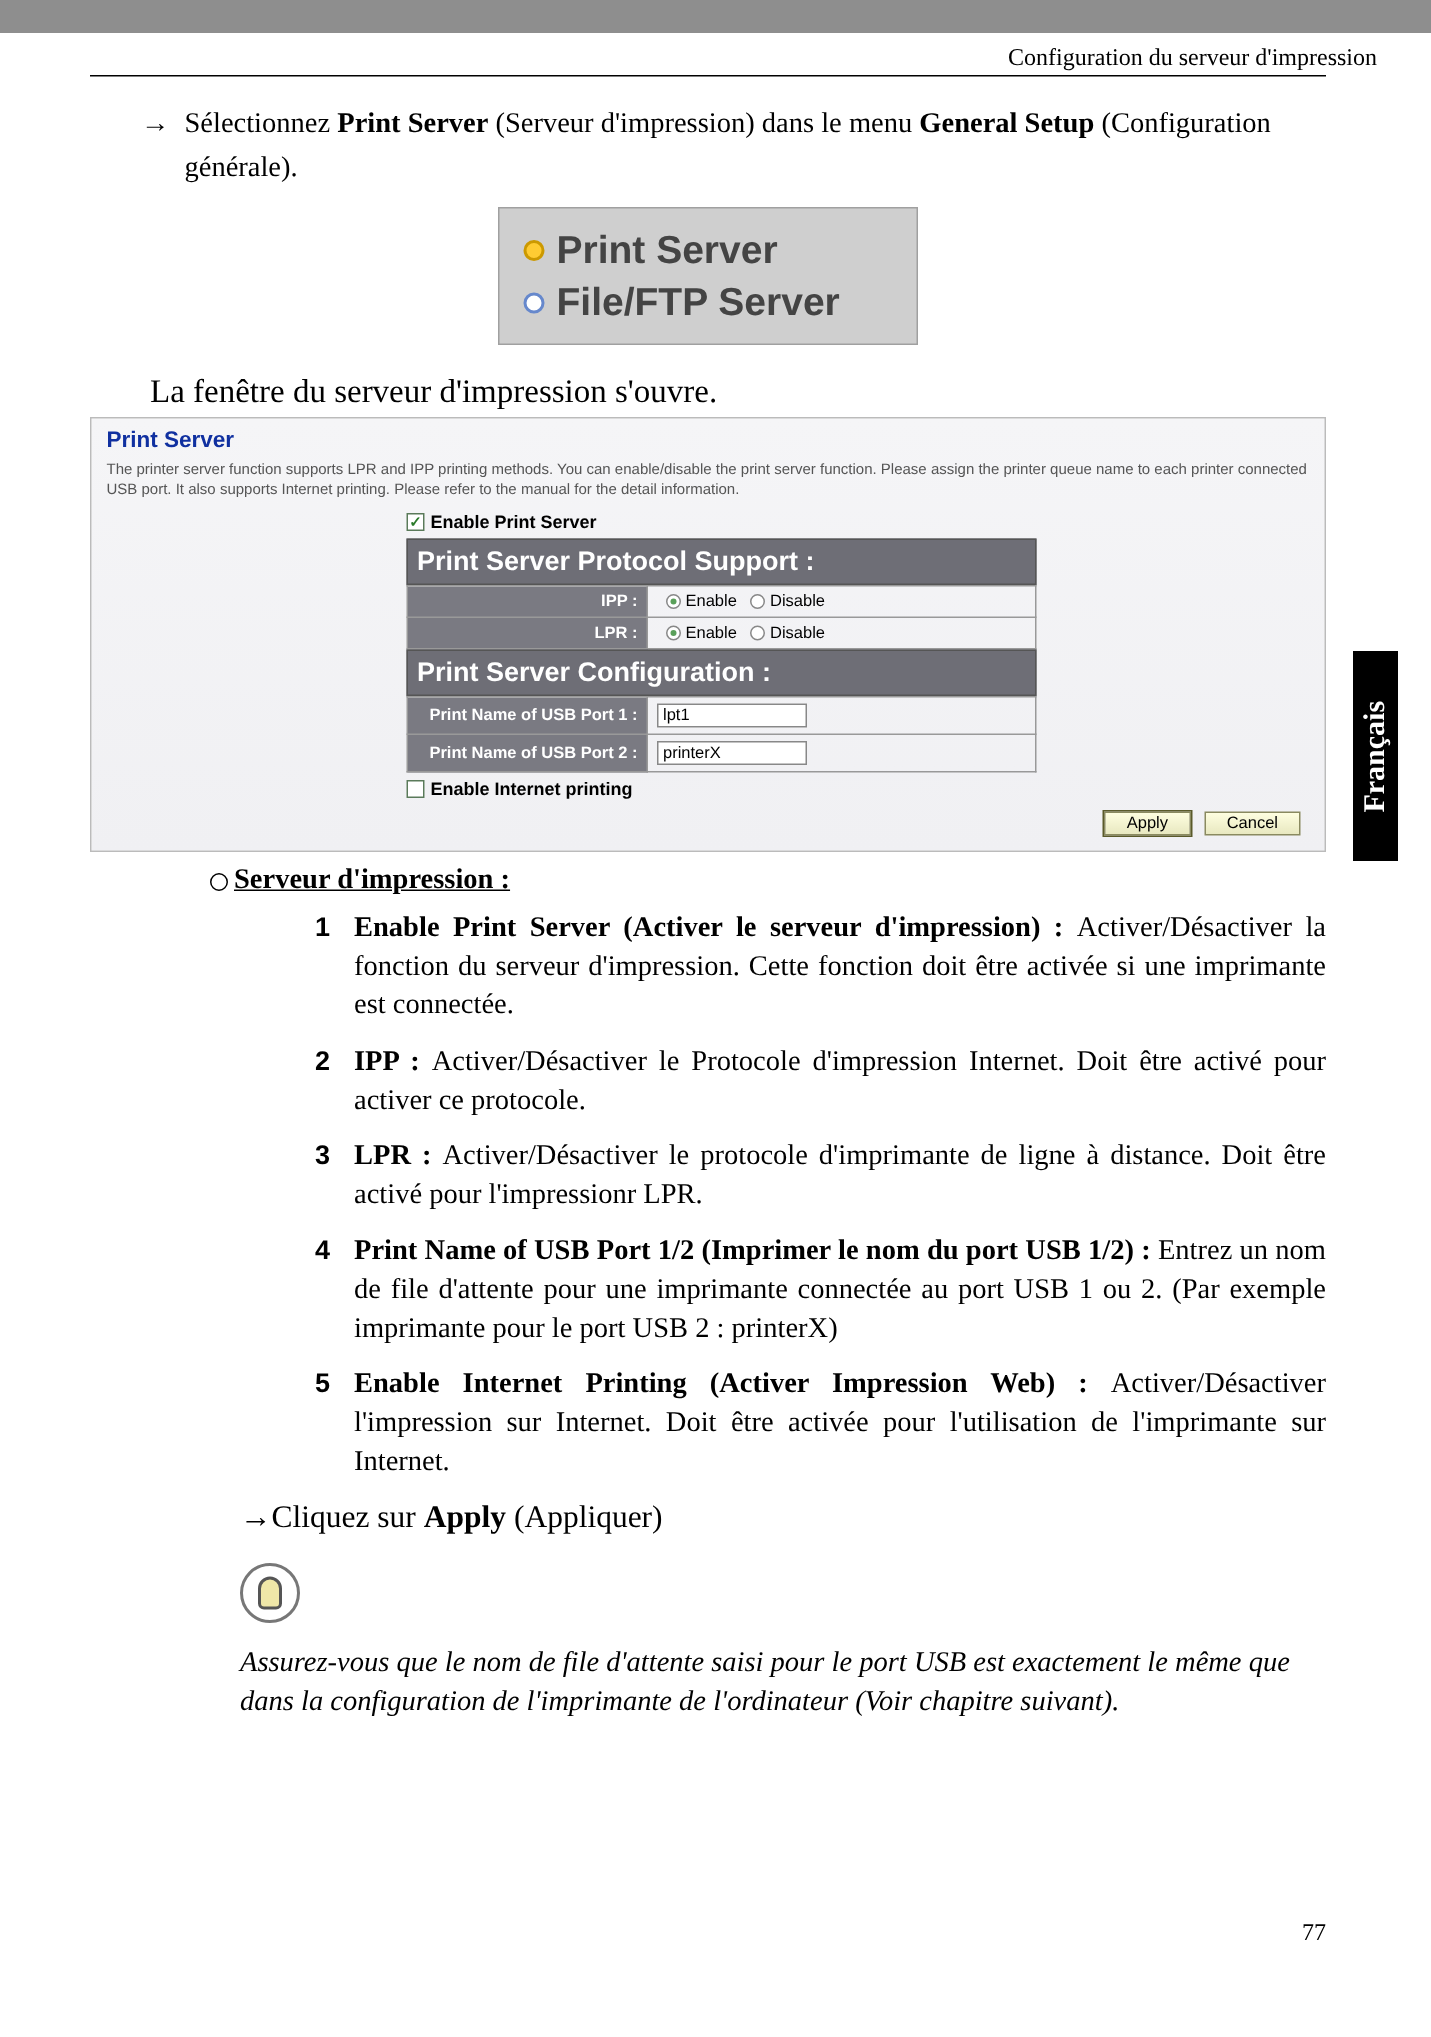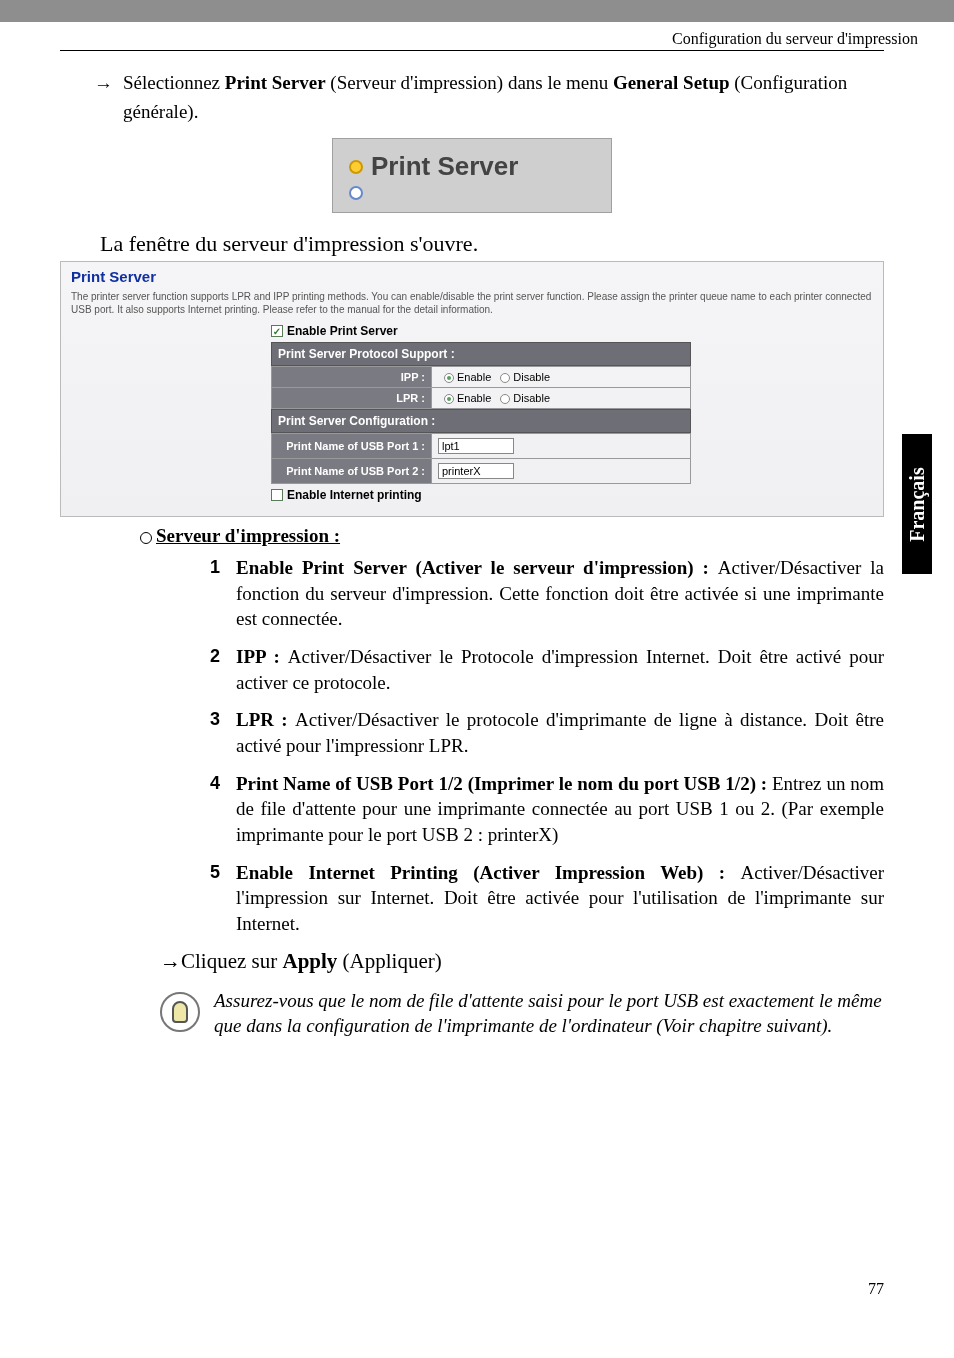--- a/index.html
+++ b/index.html
@@ -108,21 +108,21 @@
     border: 1px solid #5a7a5a;
     display: inline-flex;
     align-items: center; justify-content: center;
     font-size: 10px; color: #2a7a2a;
     background: #fff;
   }
   .section-bar {
     background: #6e6e76;
     color: #fff;
     font-weight: bold;
-    font-size: 12px;
+    font-size: 18px;
     padding: 4px 6px;
     border: 1px solid #555;
   }
   .tbl {
     border-collapse: collapse;
     width: 100%;
     font-size: 11px;
   }
   .tbl td {
     border: 1px solid #999;
@@ -147,21 +147,21 @@
   }
   .rad.sel::after{
     content:""; display:block; width:4px; height:4px;
     background:#5aa05a; border-radius:50%;
     margin:2px auto 0 auto;
   }
   .txtin {
     border: 1px solid #888;
     font-size: 11px;
     padding: 1px 3px;
-    width: 76px;
+    width: 100px;
     font-family: Arial, sans-serif;
   }
   .btn-row {
     text-align: right;
     margin-top: 8px;
     padding-right: 6px;
   }
   .btn {
     display: inline-block;
     border: 1px solid #8a8a60;
@@ -212,20 +212,21 @@
     font-size: 21px;
     margin: 4px 0 14px 100px;
   }
   .apply-row .arr { font-family: Arial, sans-serif; }
   .note-row {
     display: flex;
     gap: 14px;
     margin: 6px 0 0 100px;
     font-size: 19px;
     line-height: 1.35;
+    flex-direction: column;
   }
   .note-icon {
     width: 40px; height: 40px;
     border: 2px solid #777;
     border-radius: 50%;
     display: flex; align-items: center; justify-content: center;
     flex-shrink: 0;
     margin-top: 4px;
   }
   .note-icon .bulb {
@@ -280,20 +281,21 @@
     </div>
   </div>
 
   <div class="menu-img">
     <div class="menu-row">
       <span class="radio sel"></span>
       <span>Print Server</span>
     </div>
     <div class="menu-row">
       <span class="radio"></span>
+      <span>File/FTP Server</span>
     </div>
   </div>
 
   <div class="screen-intro">La fenêtre du serveur d'impression s'ouvre.</div>
 
   <div class="ps-box">
     <div class="ps-title">Print Server</div>
     <div class="ps-desc">The printer server function supports LPR and IPP printing methods. You can enable/disable the print server function. Please assign the printer queue name to each printer connected USB port. It also supports Internet printing. Please refer to the manual for the detail information.</div>
 
     <div class="ps-inner">
@@ -335,20 +337,24 @@
         </tr>
       </tbody>
         </table>
 
       <div class="chk-row">
         <span class="box"></span>
         <span>Enable Internet printing</span>
       </div>
     </div>
 
+    <div class="btn-row">
+      <span class="btn sel">Apply</span>
+      <span class="btn">Cancel</span>
+    </div>
   </div>
 
 
   <div class="sub-h">
     <span class="ring"></span><span class="sub-h-txt">Serveur d'impression :</span>
   </div>
 
   <ol class="steps">
     <li>
       <span class="num">1</span>

